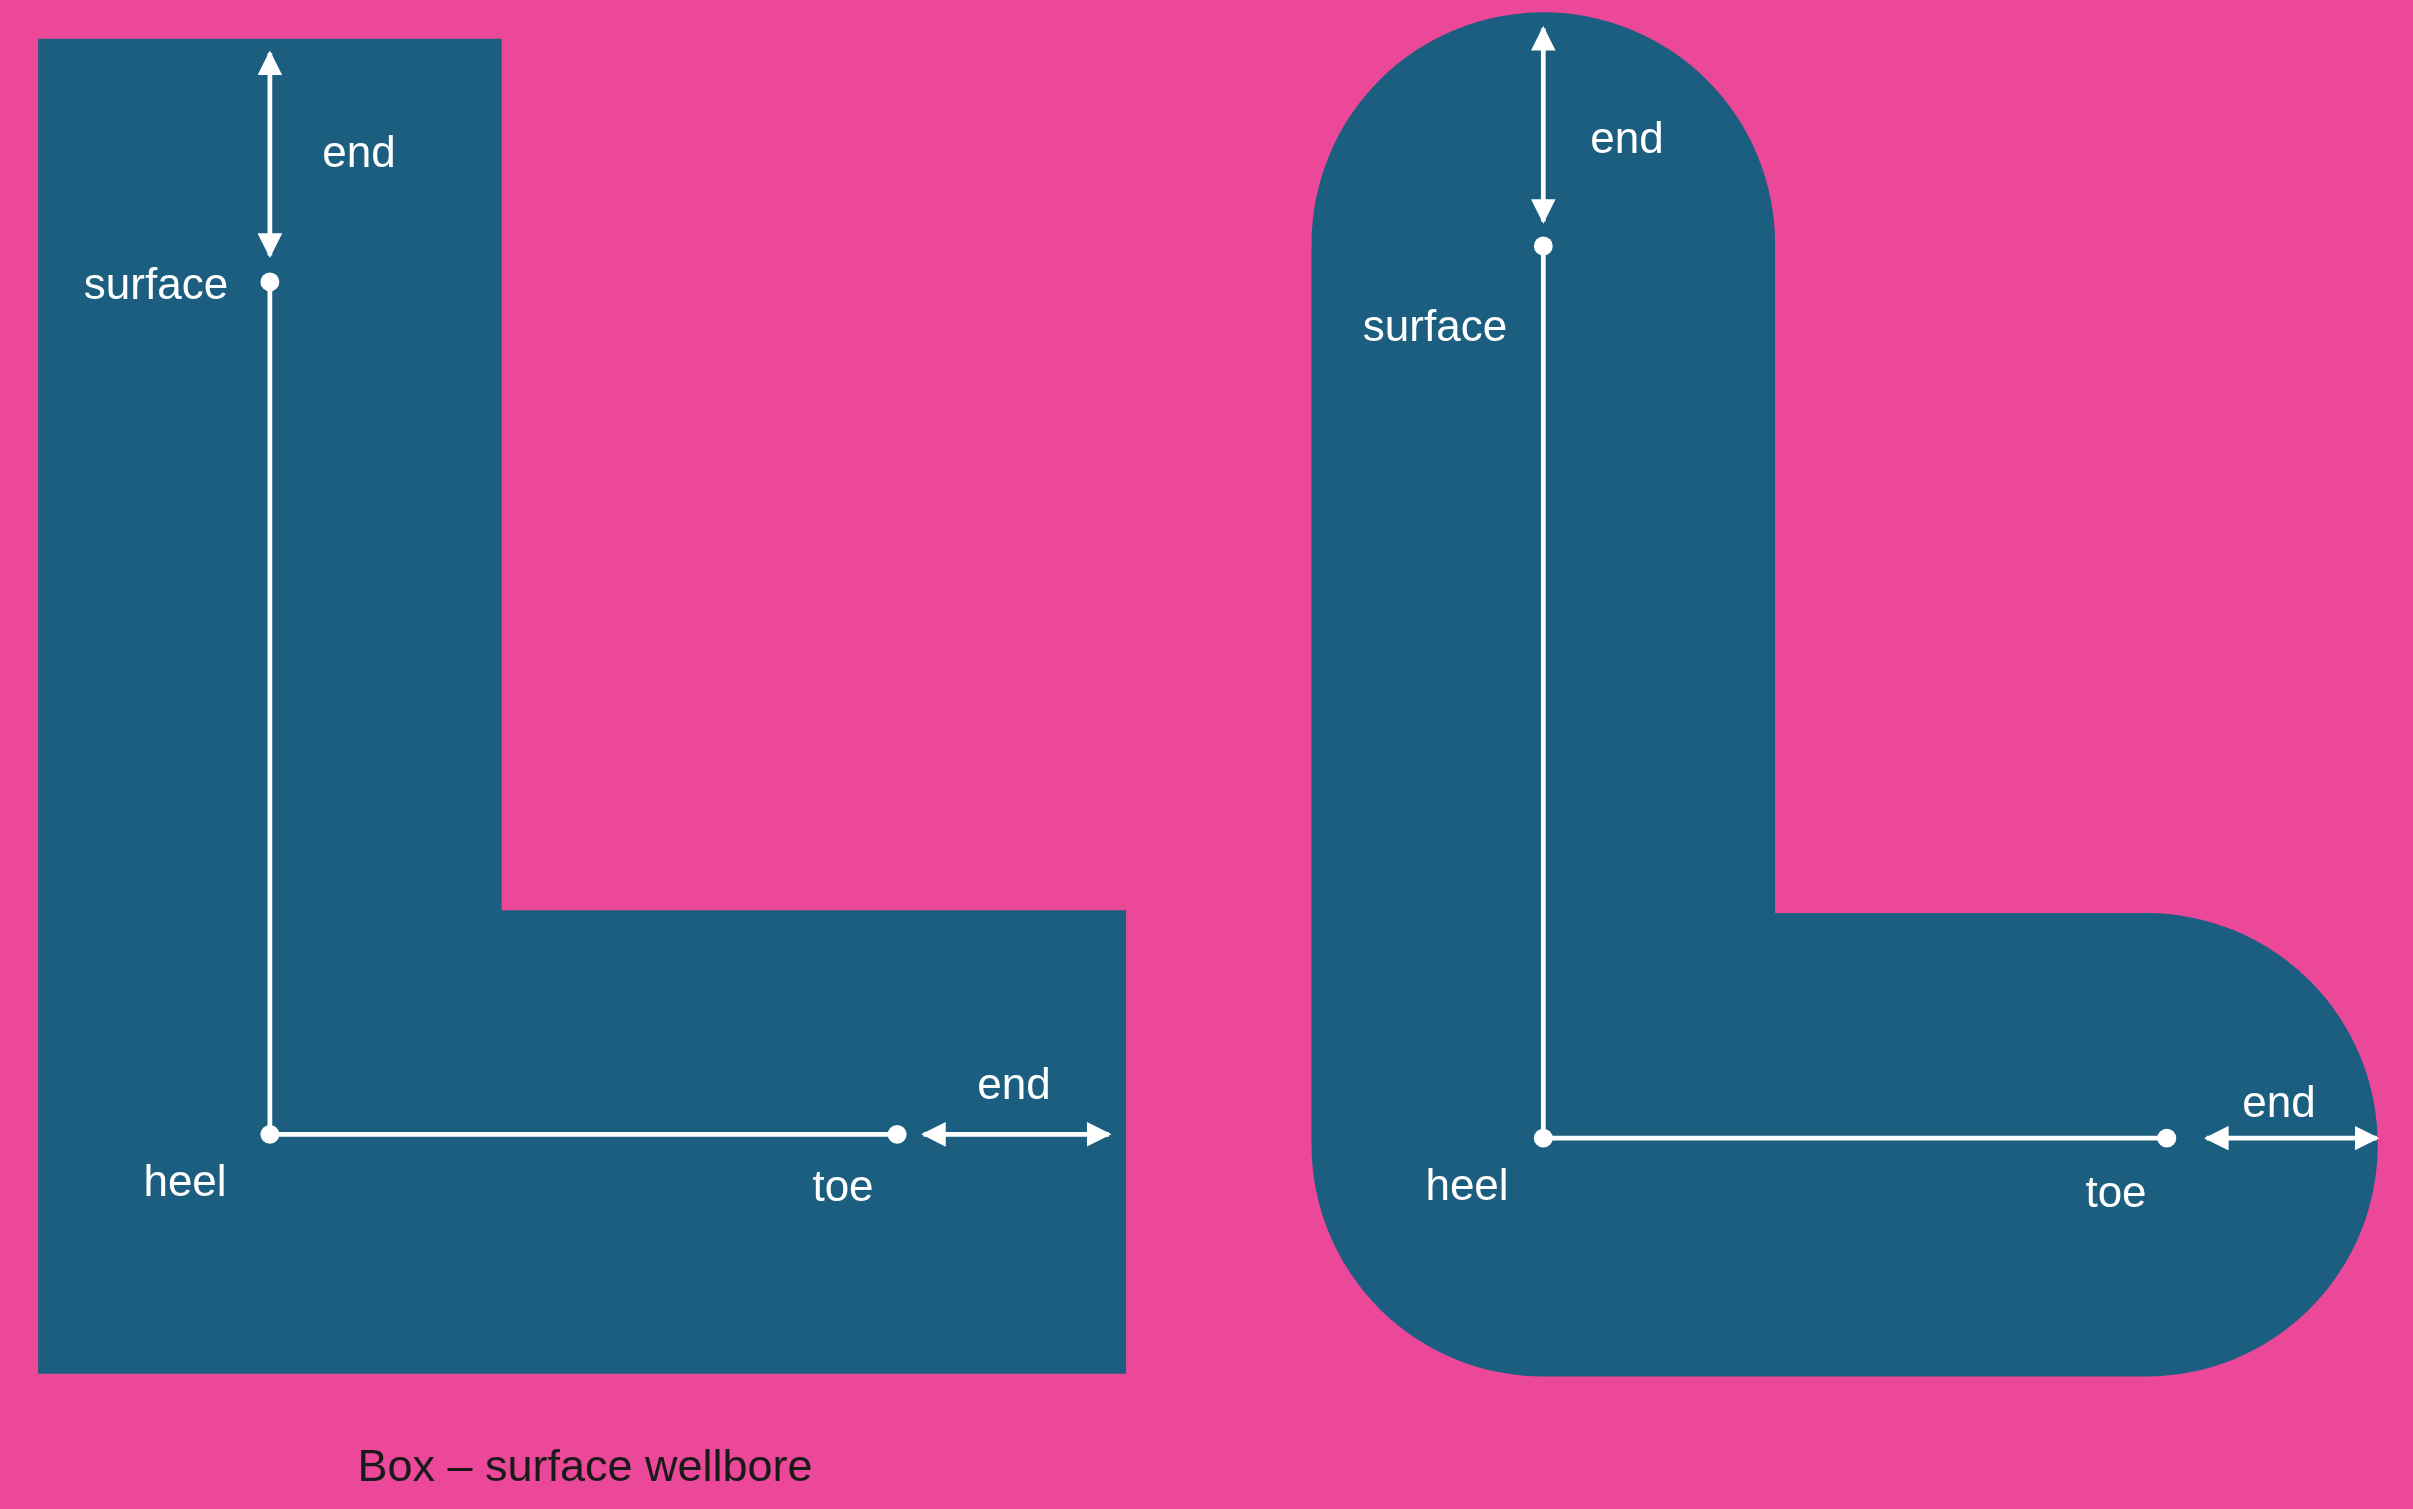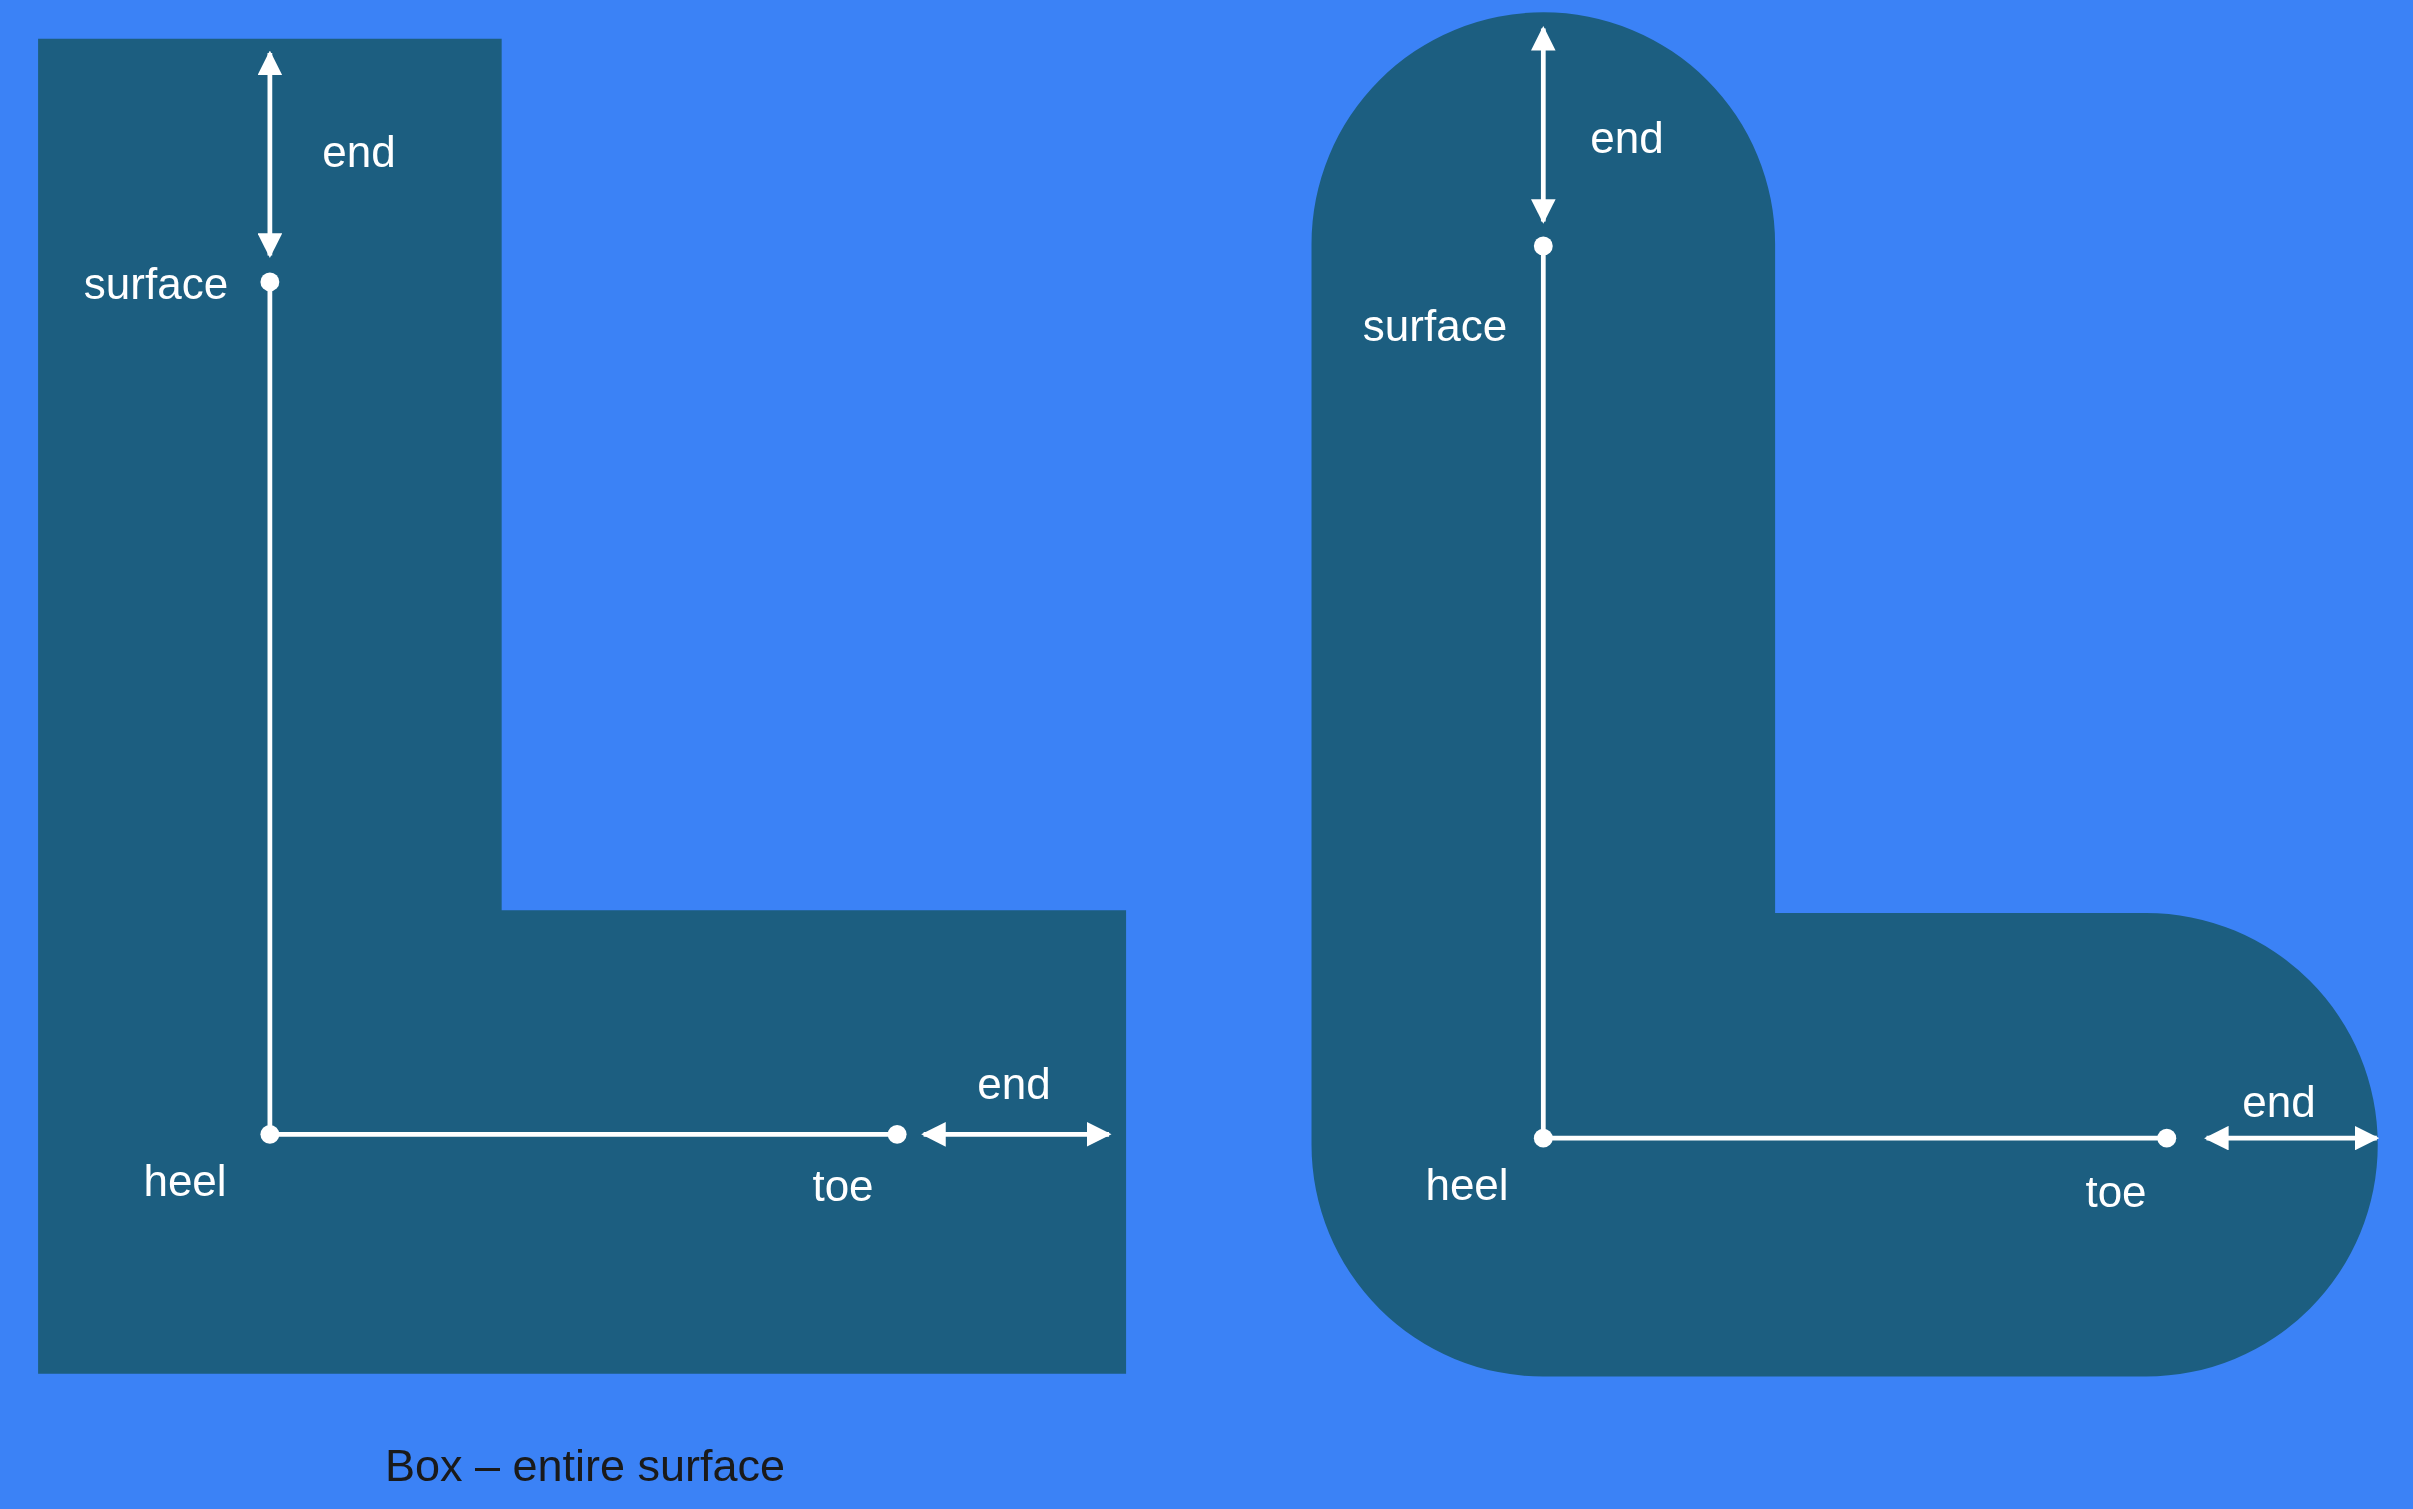--- a/index.html
+++ b/index.html
@@ -4,21 +4,21 @@
 <style>
   html, body {
     margin: 0;
     padding: 0;
     background: #ffffff;
   }
   #canvas {
     position: relative;
     width: 2413px;
     height: 1509px;
-    background: #3b82f6;
+    background: #ec4899;
     font-family: "Liberation Sans", sans-serif;
     overflow: hidden;
   }
   #diagram-svg {
     position: absolute;
     left: 0;
     top: 0;
   }
   .lbl {
     position: absolute;
@@ -70,21 +70,21 @@
     <circle cx="1631" cy="260" r="10" fill="#ffffff"></circle>
     <circle cx="1631" cy="1203" r="10" fill="#ffffff"></circle>
     <circle cx="2290" cy="1203" r="10" fill="#ffffff"></circle>
   </svg>
 
   <span class="lbl" style="left:359px; top:152px;">end</span>
   <span class="lbl" style="left:156px; top:284px;">surface</span>
   <span class="lbl" style="left:185px; top:1181px;">heel</span>
   <span class="lbl" style="left:843px; top:1186px;">toe</span>
   <span class="lbl" style="left:1014px; top:1084px;">end</span>
-  <span class="caption" style="left:585px; top:1465px;">Box – entire surface</span>
+  <span class="caption" style="left:585px; top:1465px;">Box – surface wellbore</span>
 
   <span class="lbl" style="left:1627px; top:138px;">end</span>
   <span class="lbl" style="left:1435px; top:326px;">surface</span>
   <span class="lbl" style="left:1467px; top:1185px;">heel</span>
   <span class="lbl" style="left:2116px; top:1192px;">toe</span>
   <span class="lbl" style="left:2279px; top:1102px;">end</span>
 
 </div>
 
 

